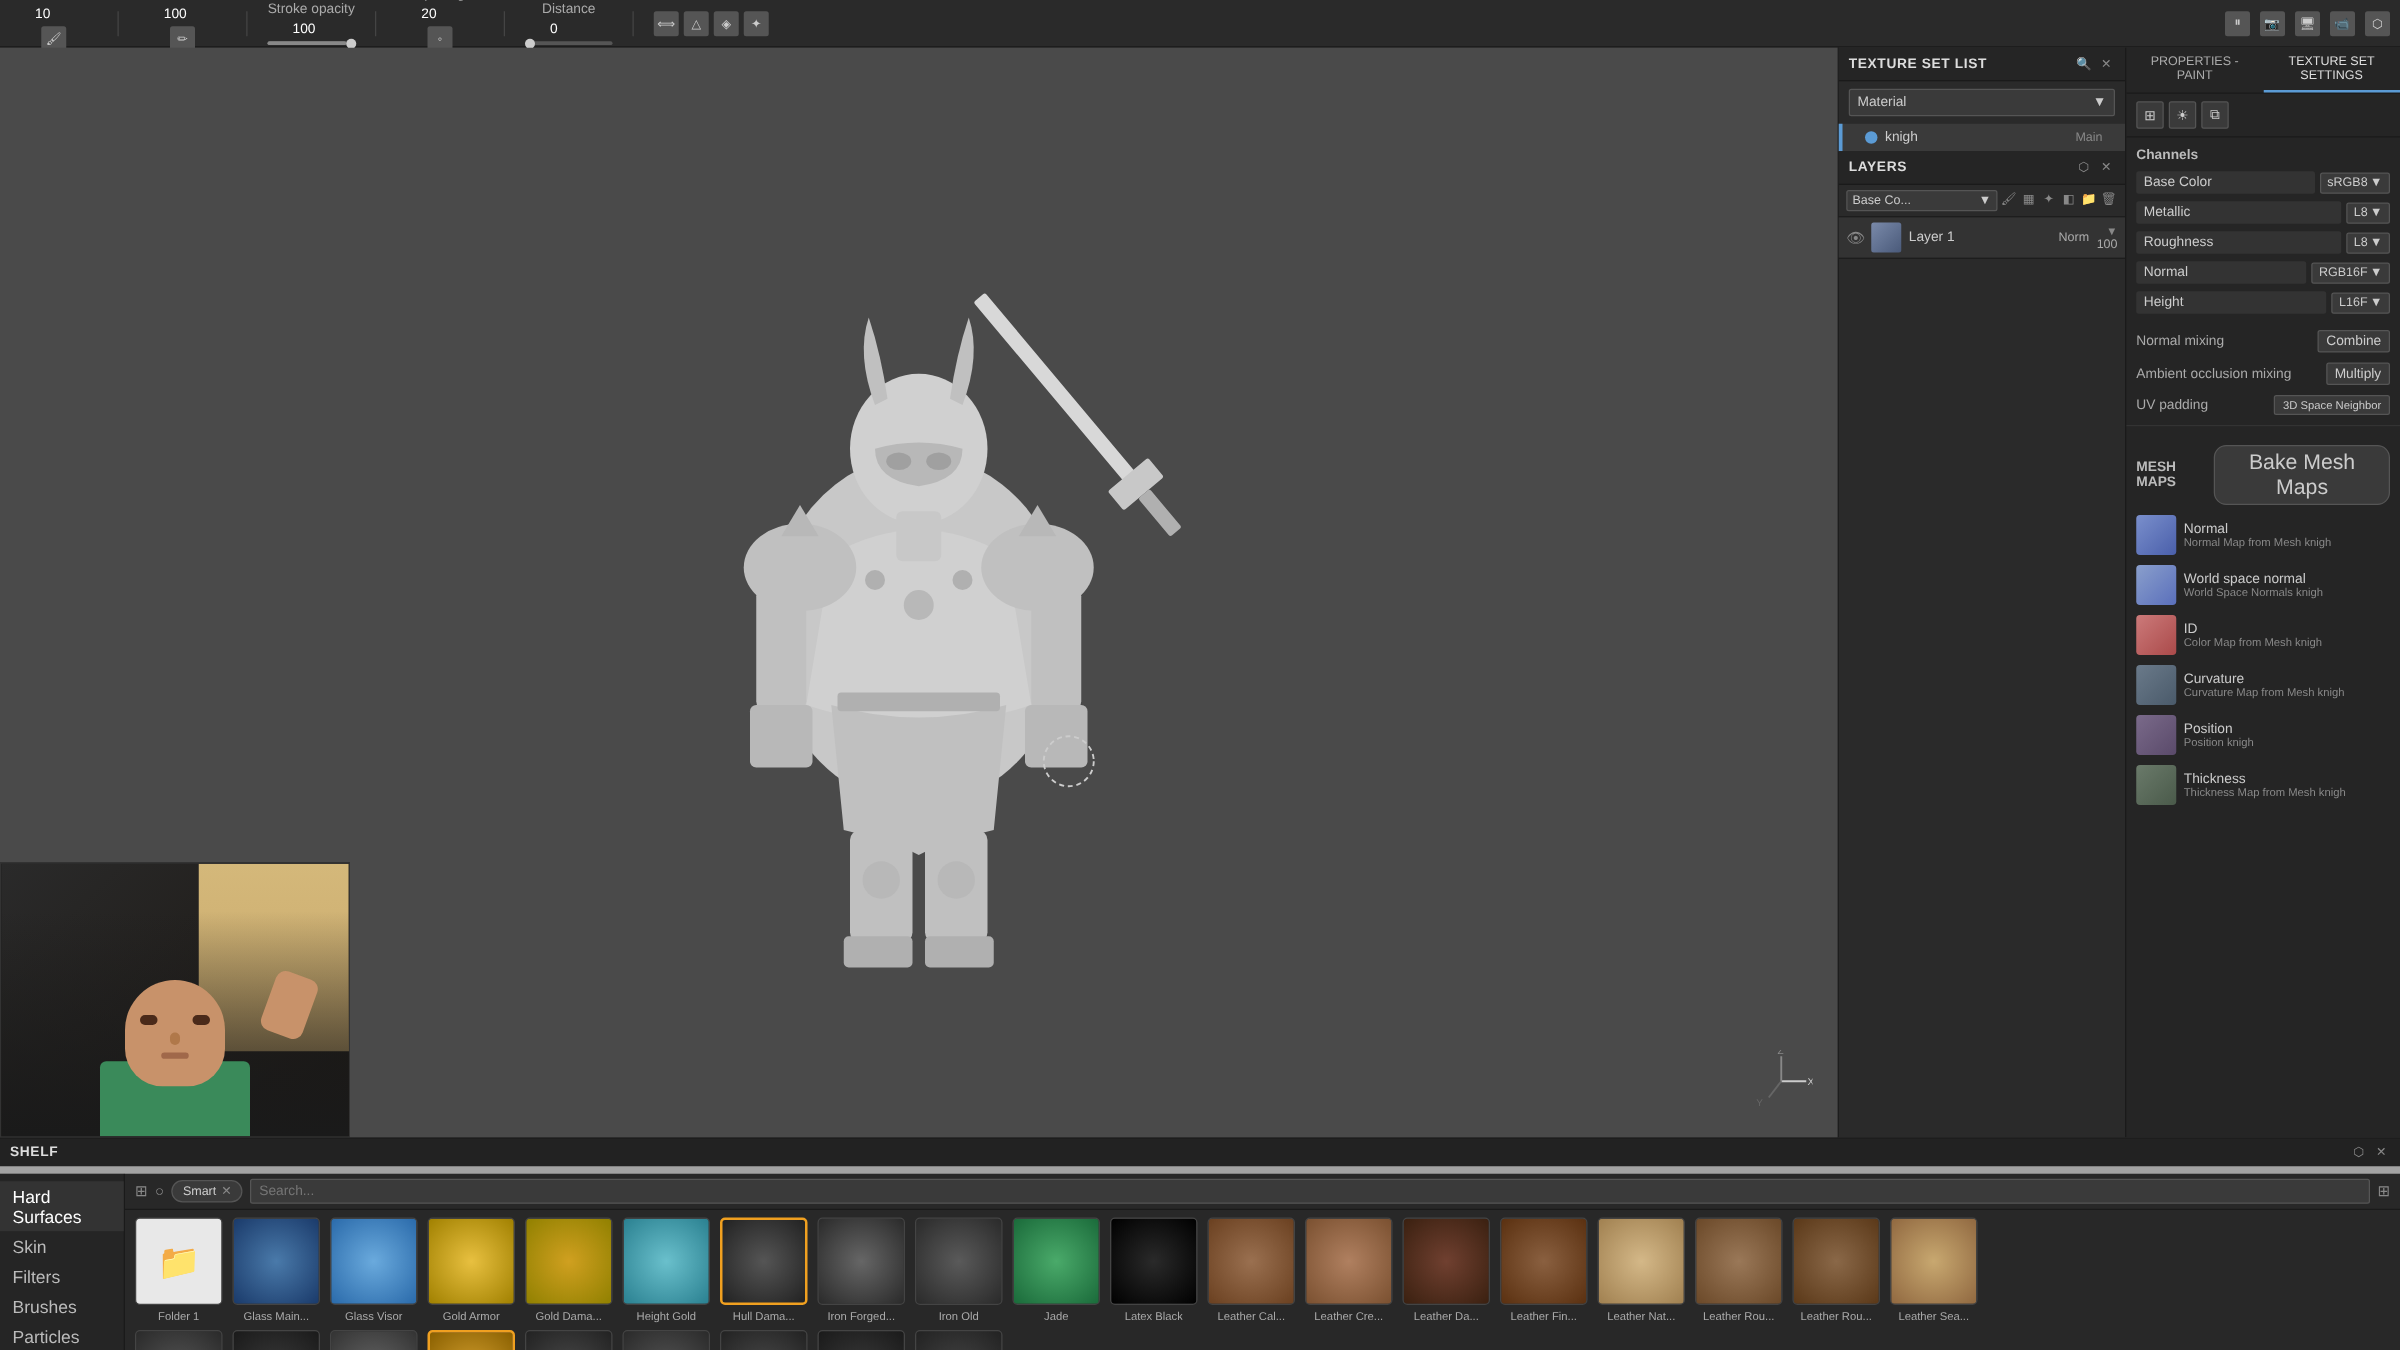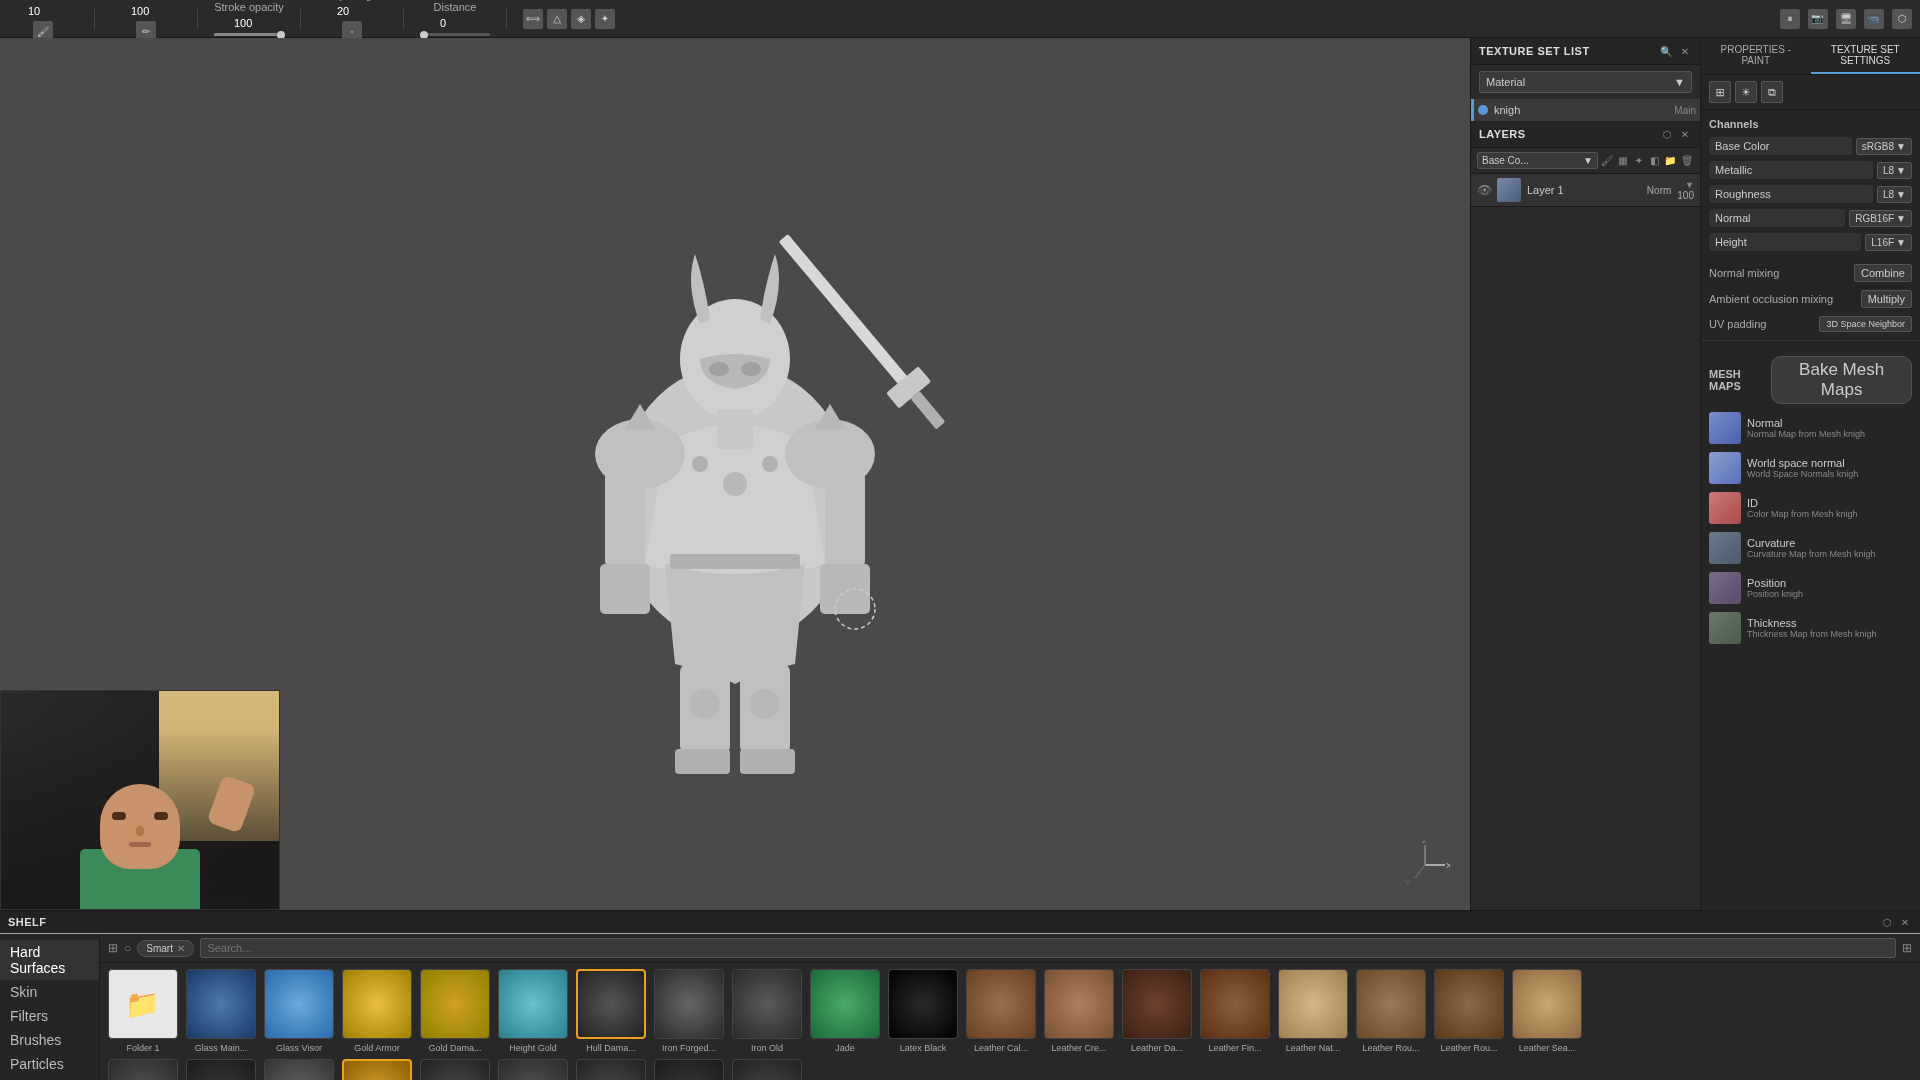--- a/index.html
+++ b/index.html
@@ -214,21 +214,21 @@
       height: 14px;
       color: #888;
       cursor: pointer;
       display: flex;
       align-items: center;
       justify-content: center;
       font-size: 10px;
     }
     .layers-toolbar {
       display: flex;
-      align-items: center;
+      align-items: flex-start;
       padding: 4px 6px;
       gap: 2px;
       border-bottom: 1px solid #1a1a1a;
     }
     .layers-dropdown {
       background: #3a3a3a;
       border: 1px solid #555;
       color: #ccc;
       font-size: 10px;
       padding: 2px 4px;
@@ -301,21 +301,21 @@
       padding: 4px 6px;
       border-radius: 2px;
       display: flex;
       align-items: center;
       justify-content: space-between;
       cursor: pointer;
     }
     .texture-set-item {
       display: flex;
       align-items: center;
-      padding: 5px 4px;
+      padding: 5px 18px;
       gap: 6px;
       cursor: pointer;
       background: #3a3a3a;
       border-left: 3px solid #5b9bd5;
     }
     .texture-set-color {
       width: 10px;
       height: 10px;
       background: #5b9bd5;
       border-radius: 50%;
@@ -471,21 +471,21 @@
       border-top: 1px solid #1a1a1a;
       display: flex;
       flex-direction: column;
       flex-shrink: 0;
     }
     .shelf-header {
       display: flex;
       align-items: center;
       padding: 4px 8px;
       background: #222;
-      border-bottom: 1px solid #a3a3a3;
+      border-bottom: 6px solid #a3a3a3;
       gap: 8px;
     }
     .shelf-title {
       font-size: 11px;
       font-weight: bold;
       color: #ddd;
       letter-spacing: 0.5px;
     }
     .shelf-header-right {
       margin-left: auto;

